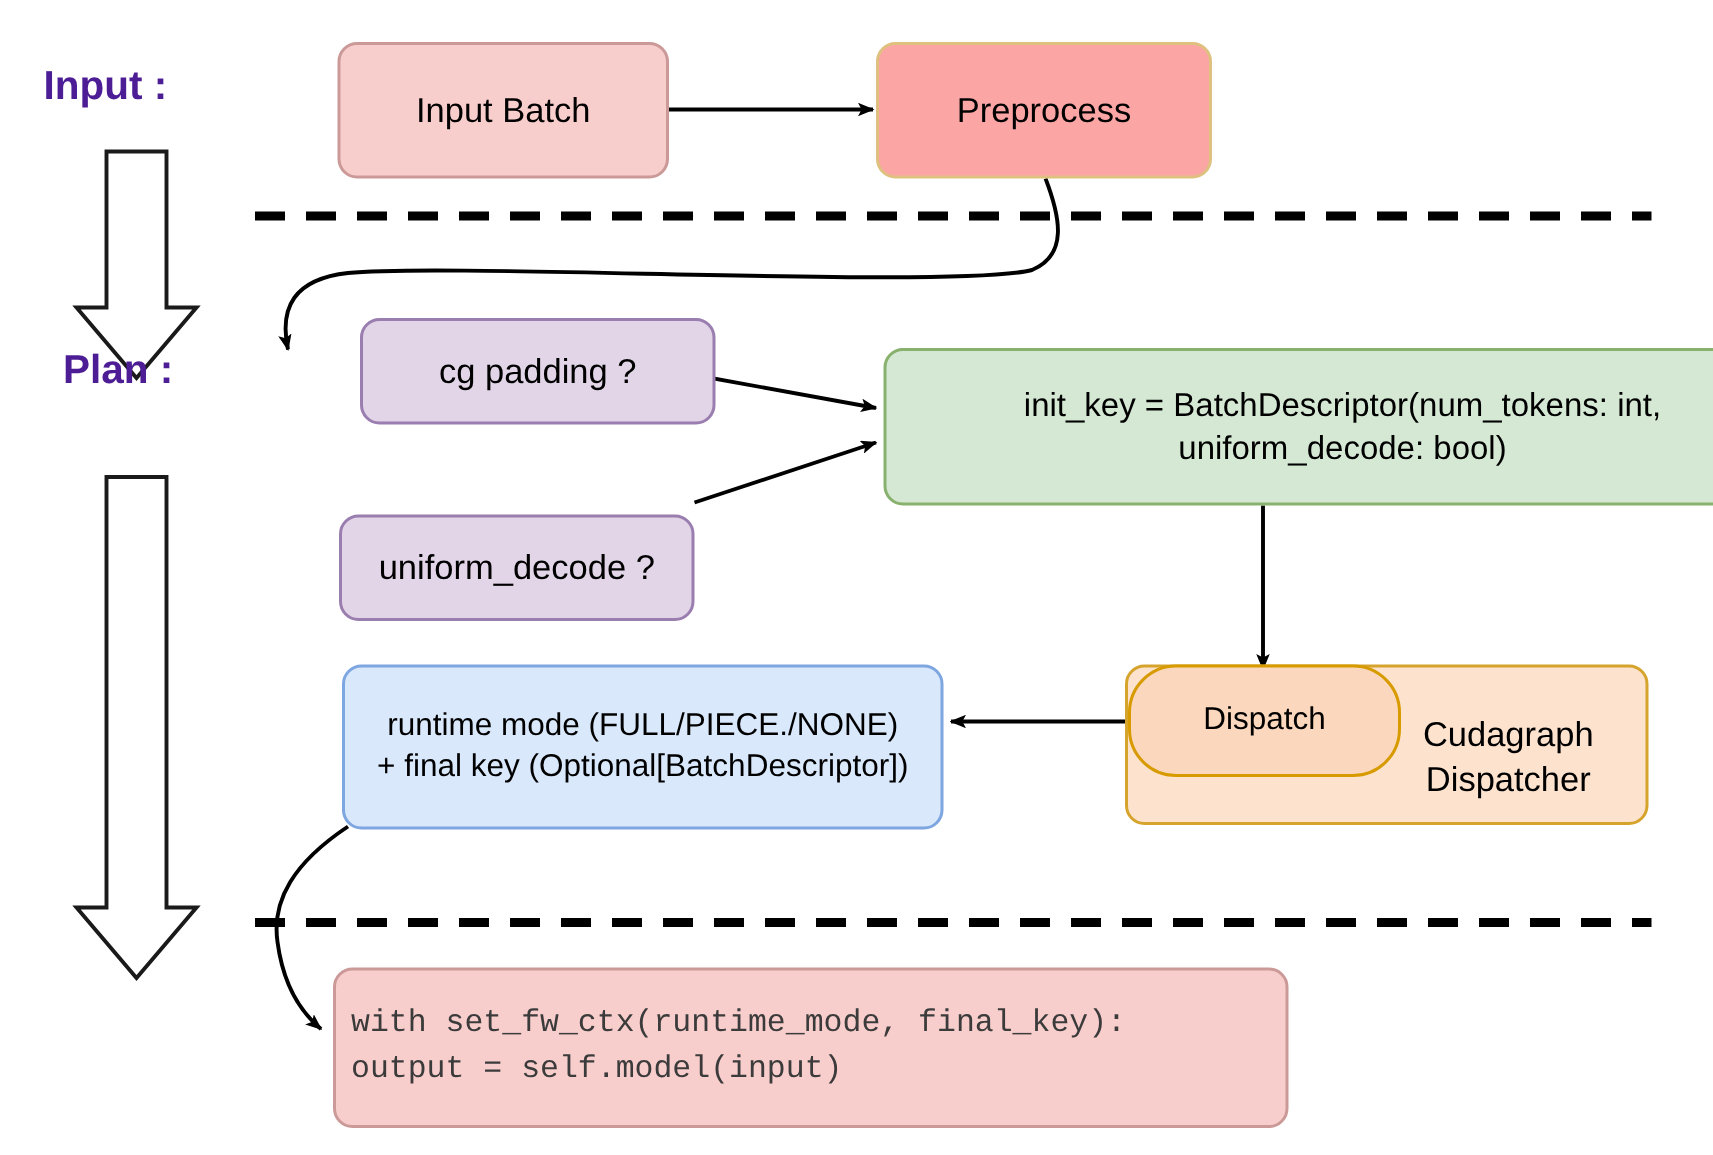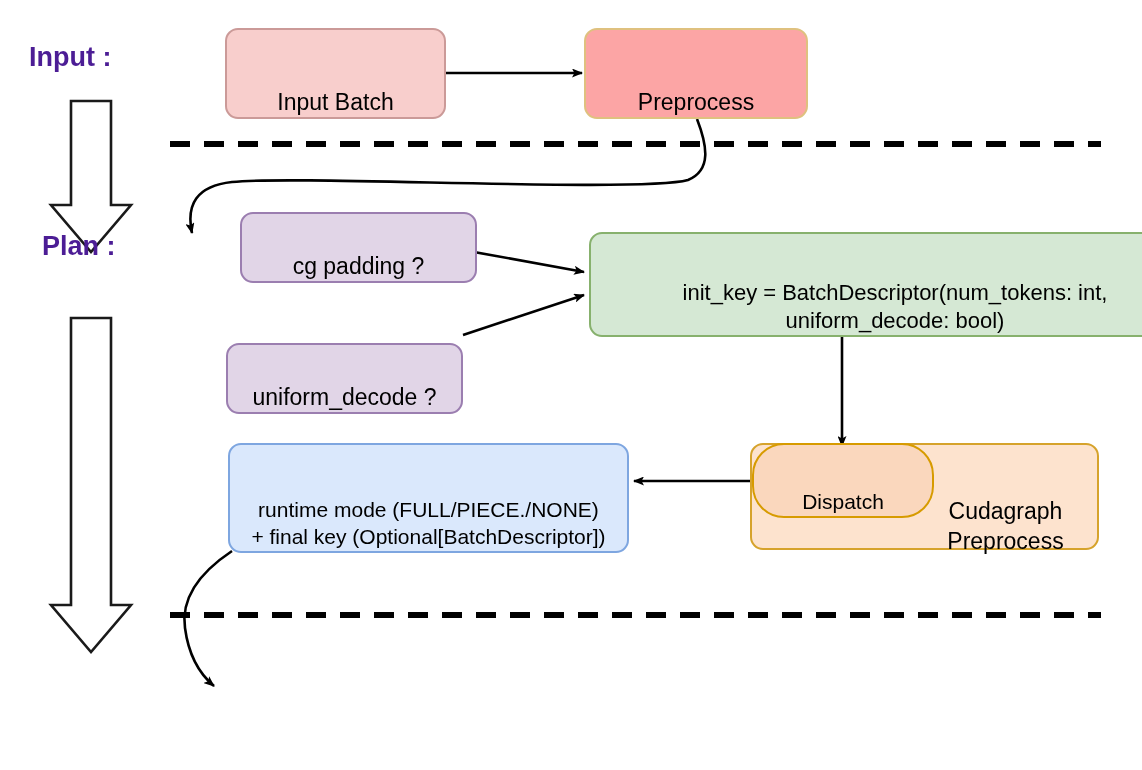--- a/index.html
+++ b/index.html
@@ -33,21 +33,21 @@
     white-space: nowrap;
     letter-spacing: 0px;
   }
   .node {
     position: absolute;
     box-sizing: border-box;
     border-radius: 13px;
     border-width: 2px;
     border-style: solid;
     display: flex;
-    align-items: flex-end;
+    align-items: center;
     justify-content: center;
     text-align: center;
     font-family: "Liberation Sans", sans-serif;
     color: #000000;
     line-height: 1.28;
   }
   .node-text {
     display: block;
     white-space: pre-line;
     padding: 0 8px;
@@ -144,21 +144,25 @@
 uniform_decode: bool)</span>
   </div>
 
   <div class="node n-runtime" style="left:228px; top:443px; width:401px; height:110px;">
     <span class="node-text">runtime mode (FULL/PIECE./NONE)
 + final key (Optional[BatchDescriptor])</span>
   </div>
 
   <div class="node n-dispatcher" style="left:750px; top:443px; width:349px; height:107px;">
     <span class="node-text">Cudagraph
-Preprocess</span>
+Dispatcher</span>
   </div>
 
   <div class="node n-dispatch" style="left:752px; top:443px; width:182px; height:75px;">
     <span class="node-text">Dispatch</span>
   </div>
 
+  <div class="node n-code" style="left:222px; top:645px; width:637px; height:107px;">
+    <span class="node-text">with set_fw_ctx(runtime_mode, final_key):
+    output = self.model(input)</span>
+  </div>
 
 </div>
 
 </body></html>

